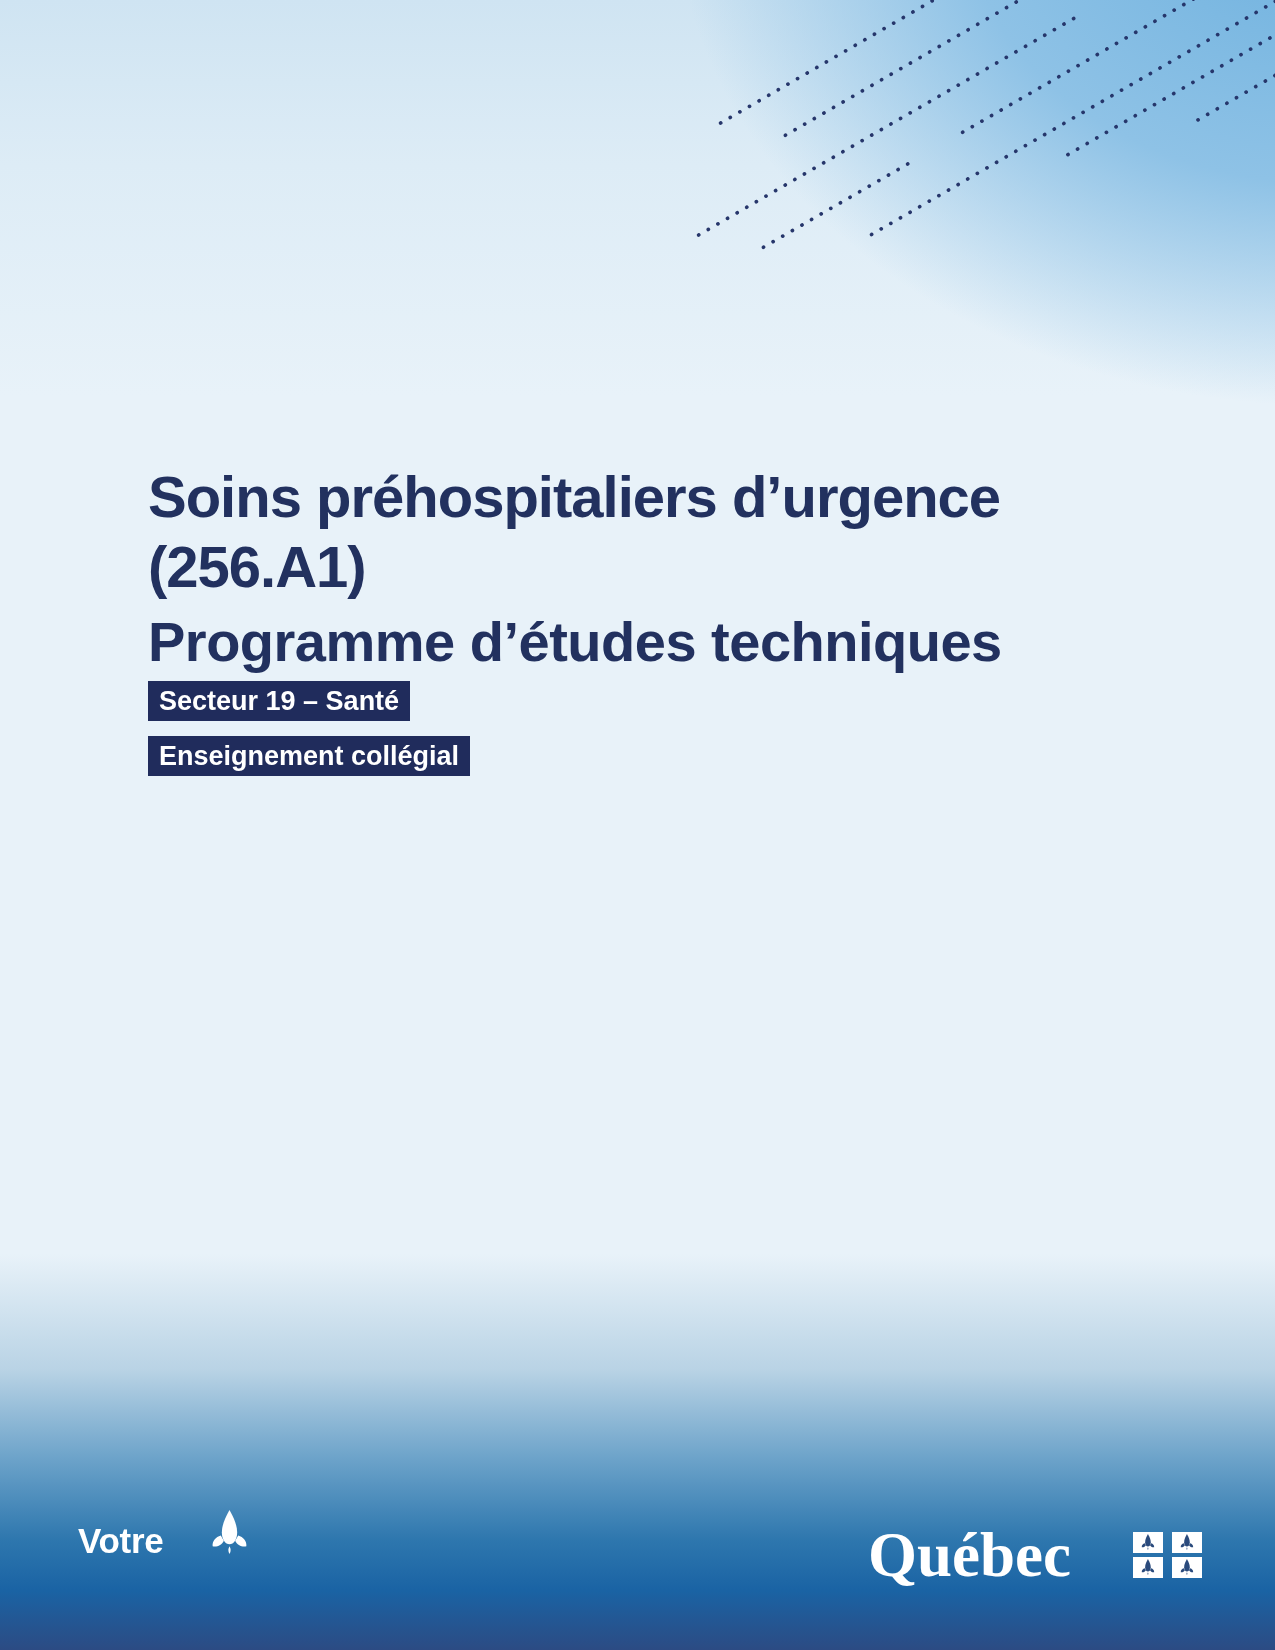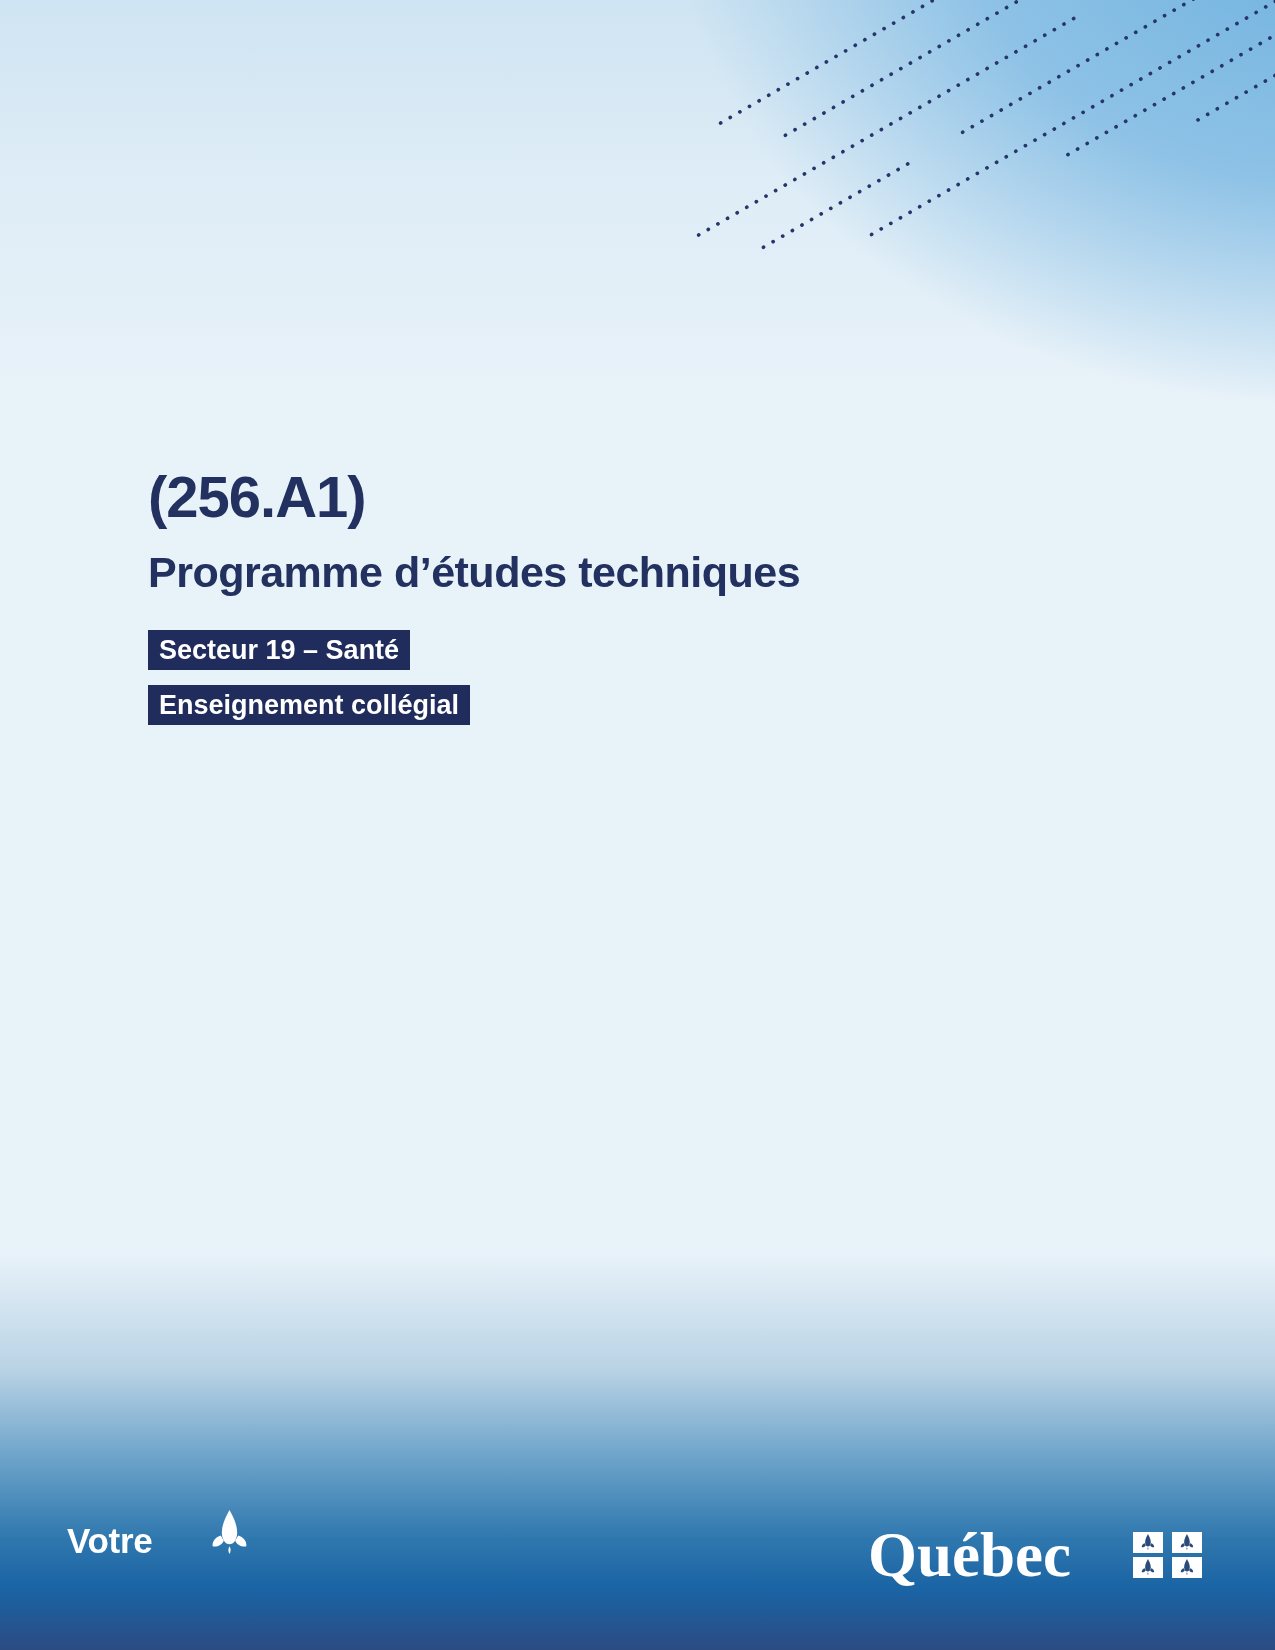--- a/index.html
+++ b/index.html
@@ -51,46 +51,46 @@
     margin: 0;
     font-size: 58px;
     line-height: 70px;
     font-weight: 700;
     letter-spacing: -1px;
     color: #22315f;
   }
   .title .line { display: block; white-space: nowrap; }
   .subtitle {
     margin: 16px 0 0 0;
-    font-size: 43px;
+    font-size: 56px;
     line-height: 48px;
     font-weight: 700;
     letter-spacing: -0.5px;
     color: #22315f;
     white-space: nowrap;
   }
-  .badges { margin-top: 34px; }
+  .badges { margin-top: 15px; }
   .badge {
     display: inline-block;
     background: #202c5c;
     color: #ffffff;
     font-size: 27px;
     font-weight: 700;
     line-height: 40px;
     height: 40px;
     padding: 0 11px;
     white-space: nowrap;
   }
   .badge-row { line-height: 0; }
   .badge-row + .badge-row { margin-top: 15px; }
 
   
   .gov-logo {
     position: absolute;
-    left: 67px;
+    left: 78px;
     top: 1522px;
     color: #ffffff;
     font-weight: 700;
     font-size: 35px;
     line-height: 37px;
     letter-spacing: -0.3px;
   }
   .gov-logo .gov-line { display: block; white-space: nowrap; }
   .gov-fleur {
     position: absolute;
@@ -132,20 +132,21 @@
       <line class="dot-line" x1="750" y1="283" x2="920" y2="283"></line>
       <line class="dot-line" x1="980" y1="283" x2="1250" y2="283"></line>
       <line class="dot-line" x1="850" y1="326" x2="1330" y2="326"></line>
       <line class="dot-line" x1="1060" y1="355" x2="1390" y2="355"></line>
       <line class="dot-line" x1="1190" y1="390" x2="1340" y2="390"></line>
     </g>
   </svg>
 
   <div class="content">
     <h1 class="title">
+      <span class="line">Soins préhospitaliers d’urgence</span>
       <span class="line">(256.A1)</span>
     </h1>
     <div class="subtitle">Programme d’études techniques</div>
 
     <div class="badges">
       <div class="badge-row">
         <span class="badge">Secteur 19 – Santé</span>
       </div>
       <div class="badge-row">
         <span class="badge">Enseignement collégial</span>

